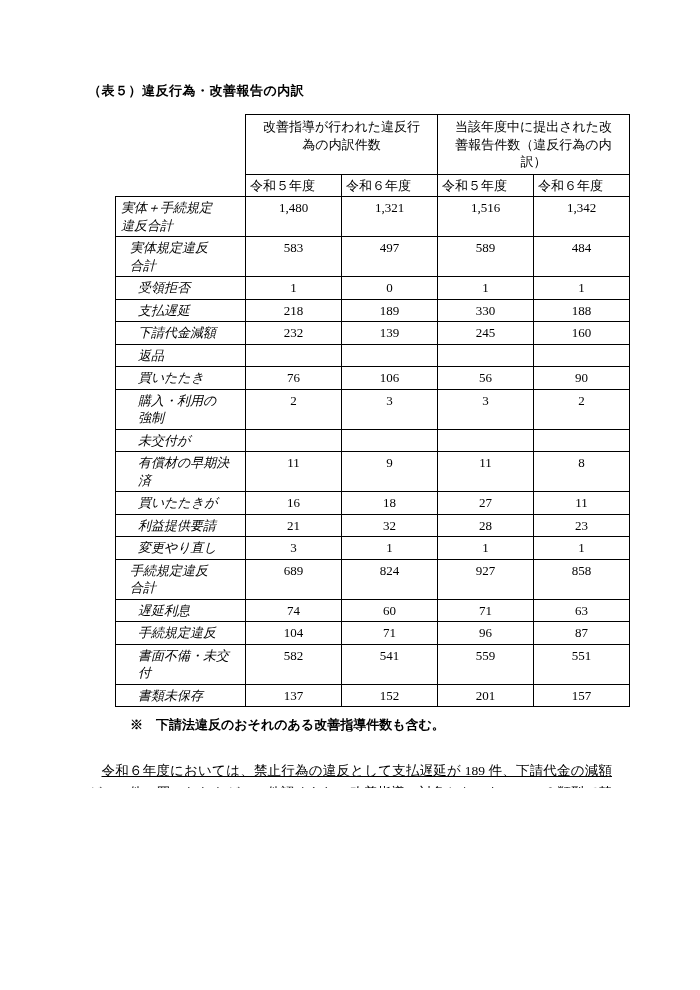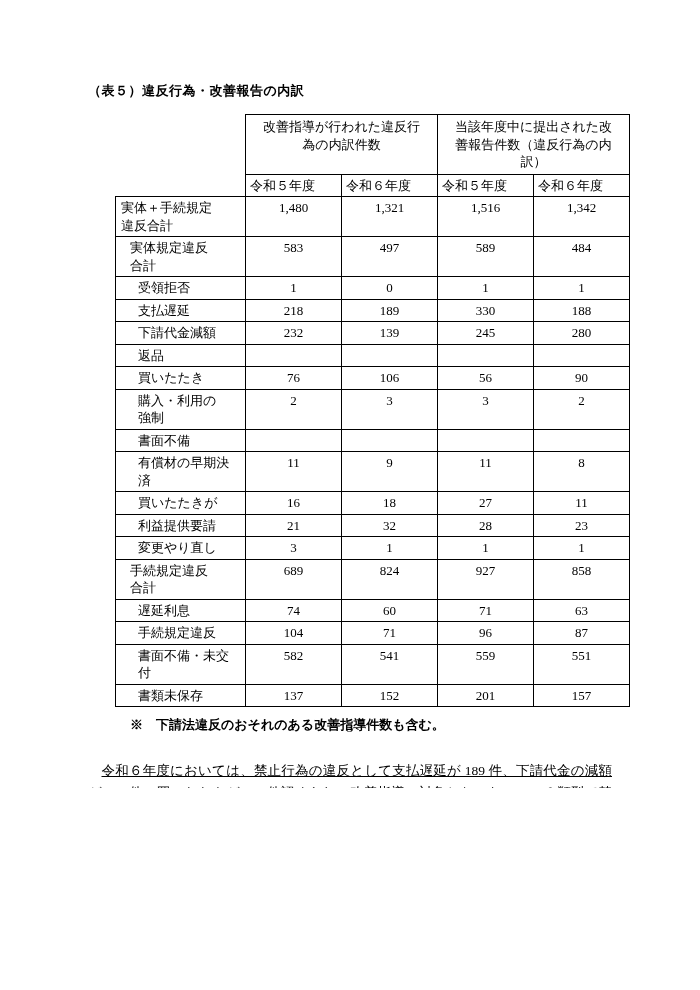--- a/index.html
+++ b/index.html
@@ -29,21 +29,21 @@
   .report td, .report th {
     border: 1px solid #000;
     padding: 2px 4px;
     vertical-align: top;
     line-height: 17.5px;
     font-weight: normal;
   }
   .report td.stub { border-top: none; border-left: none; }
   .report th.group { text-align: center; white-space: pre-line; padding: 3px 5px; }
   .report th.year { text-align: left; }
-  .report td.lbl { white-space: pre-line; }
+  .report td.lbl { white-space: pre-line; font-style: italic; }
   .report td.lbl.ind-0 { padding-left: 5px; }
   .report td.lbl.ind-1 { padding-left: 14px; }
   .report td.lbl.ind-2 { padding-left: 22px; }
   .report td.val { text-align: center; }
 
   .footnote {
     margin: 9px 0 0 130px;
     font-size: 13px;
     font-weight: bold;
   }
@@ -125,21 +125,21 @@
           <td class="val">218</td>
           <td class="val">189</td>
           <td class="val">330</td>
           <td class="val">188</td>
         </tr>
         <tr>
           <td class="lbl ind-2">下請代金減額</td>
           <td class="val">232</td>
           <td class="val">139</td>
           <td class="val">245</td>
-          <td class="val">280</td>
+          <td class="val">160</td>
         </tr>
         <tr>
           <td class="lbl ind-2">返品</td>
           <td class="val"></td>
           <td class="val"></td>
           <td class="val"></td>
           <td class="val"></td>
         </tr>
         <tr>
           <td class="lbl ind-2">買いたたき</td>
@@ -150,21 +150,21 @@
         </tr>
         <tr>
           <td class="lbl ind-2">購入・利用の
 強制</td>
           <td class="val">2</td>
           <td class="val">3</td>
           <td class="val">3</td>
           <td class="val">2</td>
         </tr>
         <tr>
-          <td class="lbl ind-2">書面不備</td>
+          <td class="lbl ind-2">未交付が</td>
           <td class="val"></td>
           <td class="val"></td>
           <td class="val"></td>
           <td class="val"></td>
         </tr>
         <tr>
           <td class="lbl ind-2">有償材の早期決済</td>
           <td class="val">11</td>
           <td class="val">9</td>
           <td class="val">11</td>

